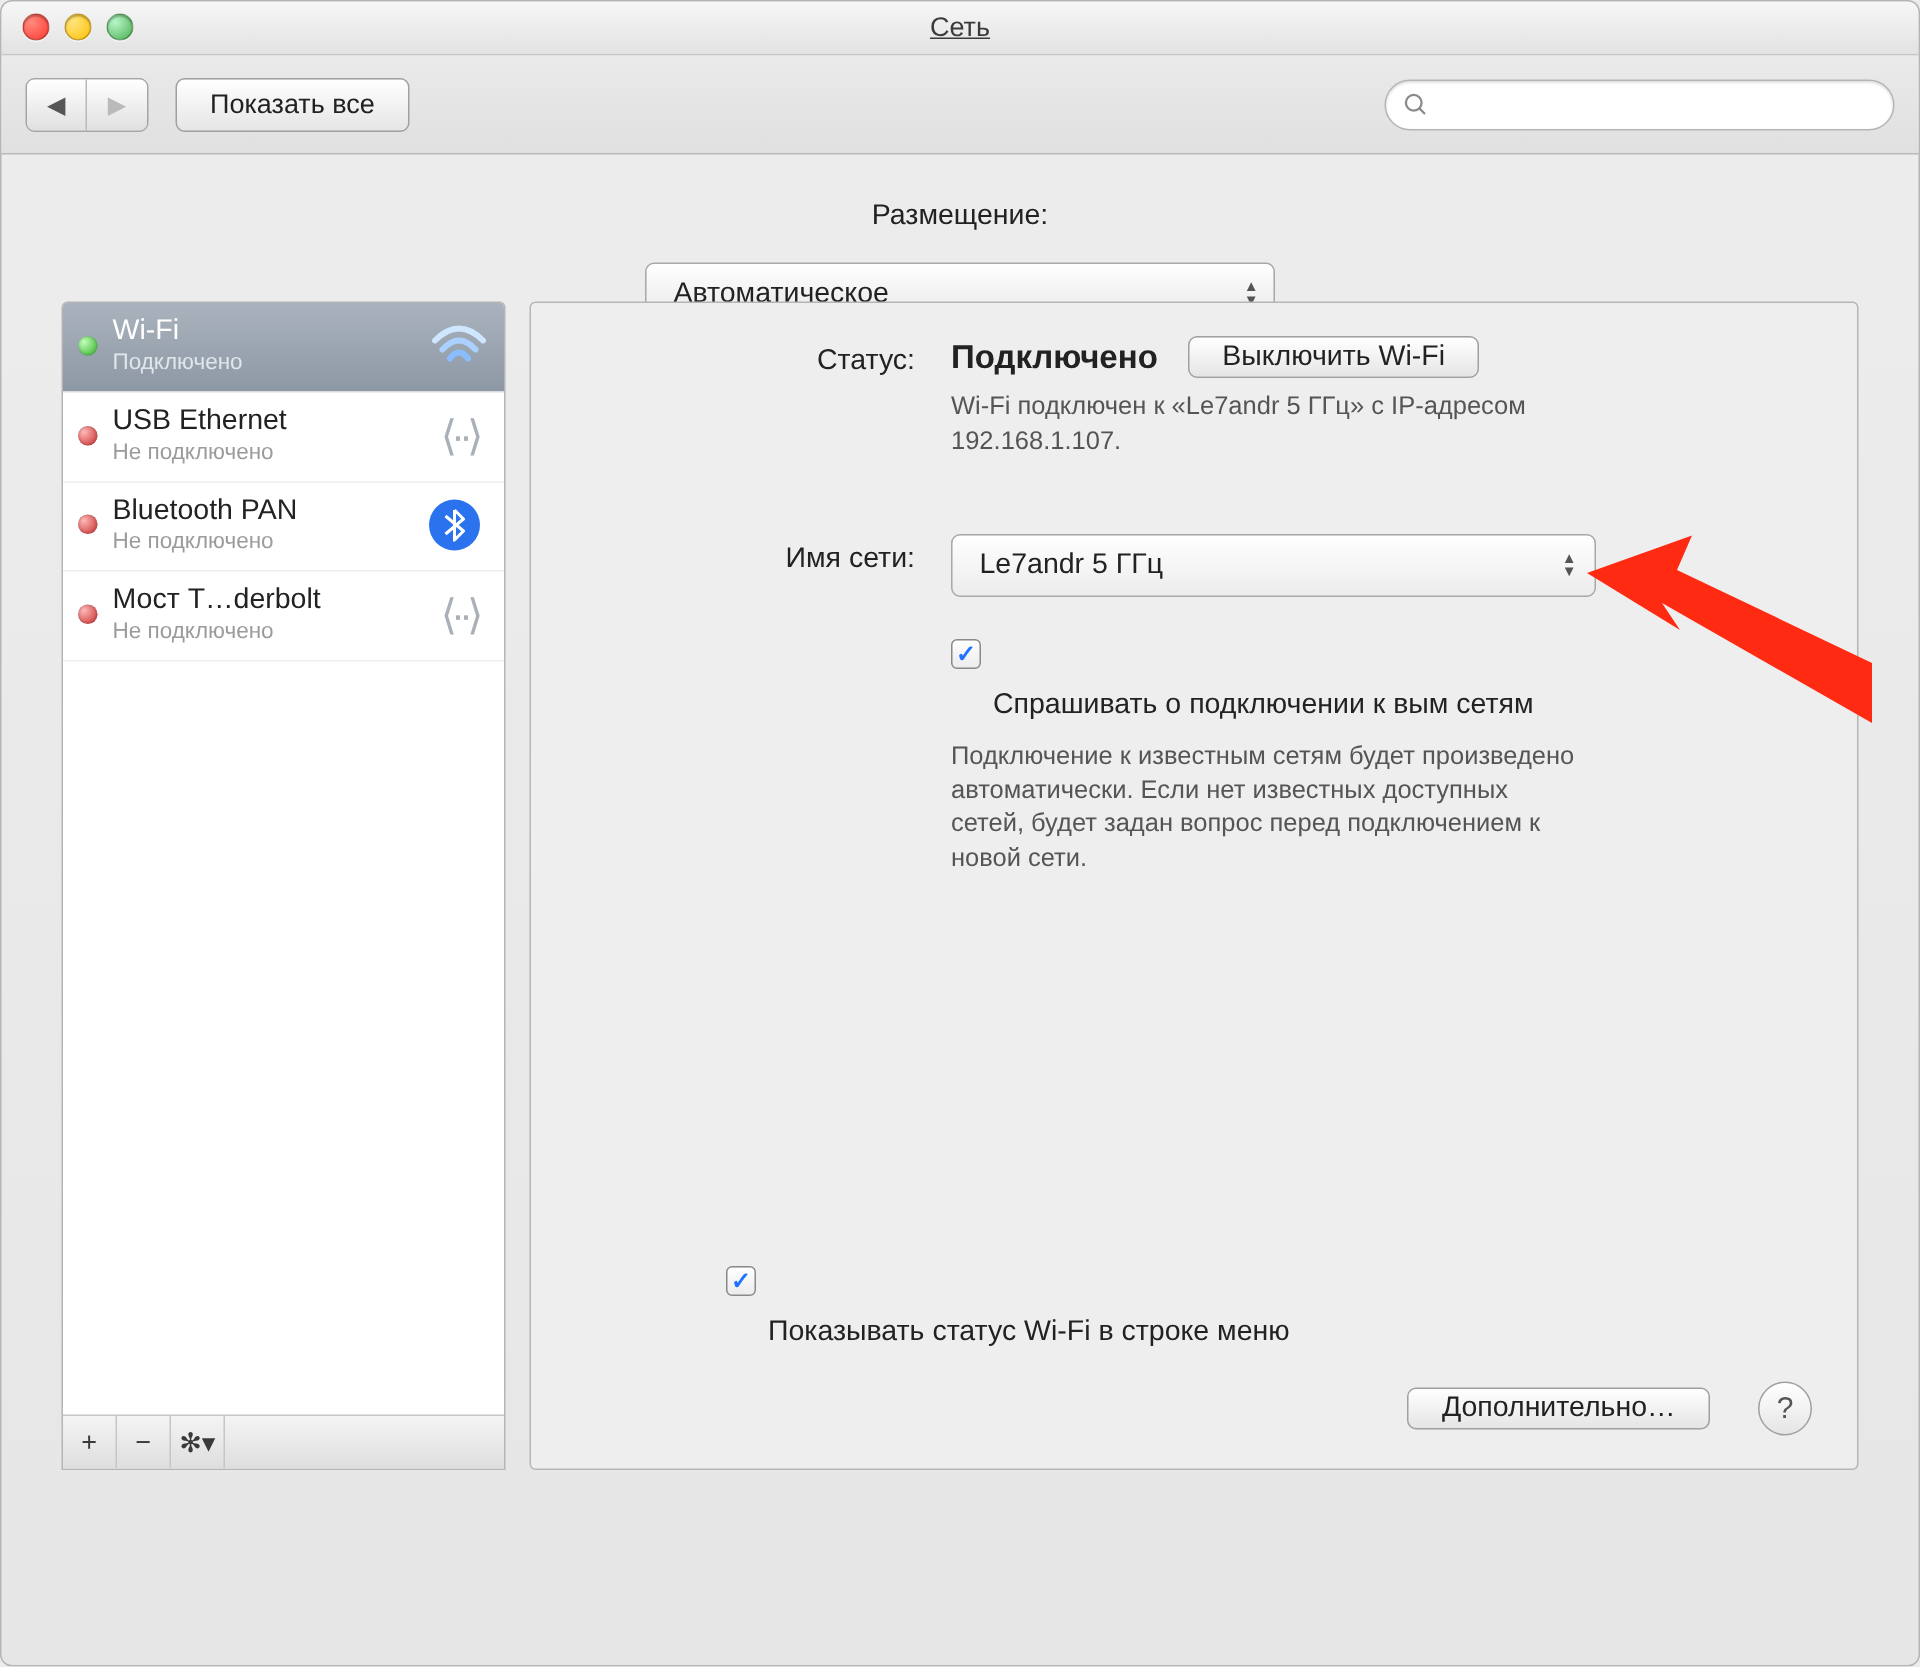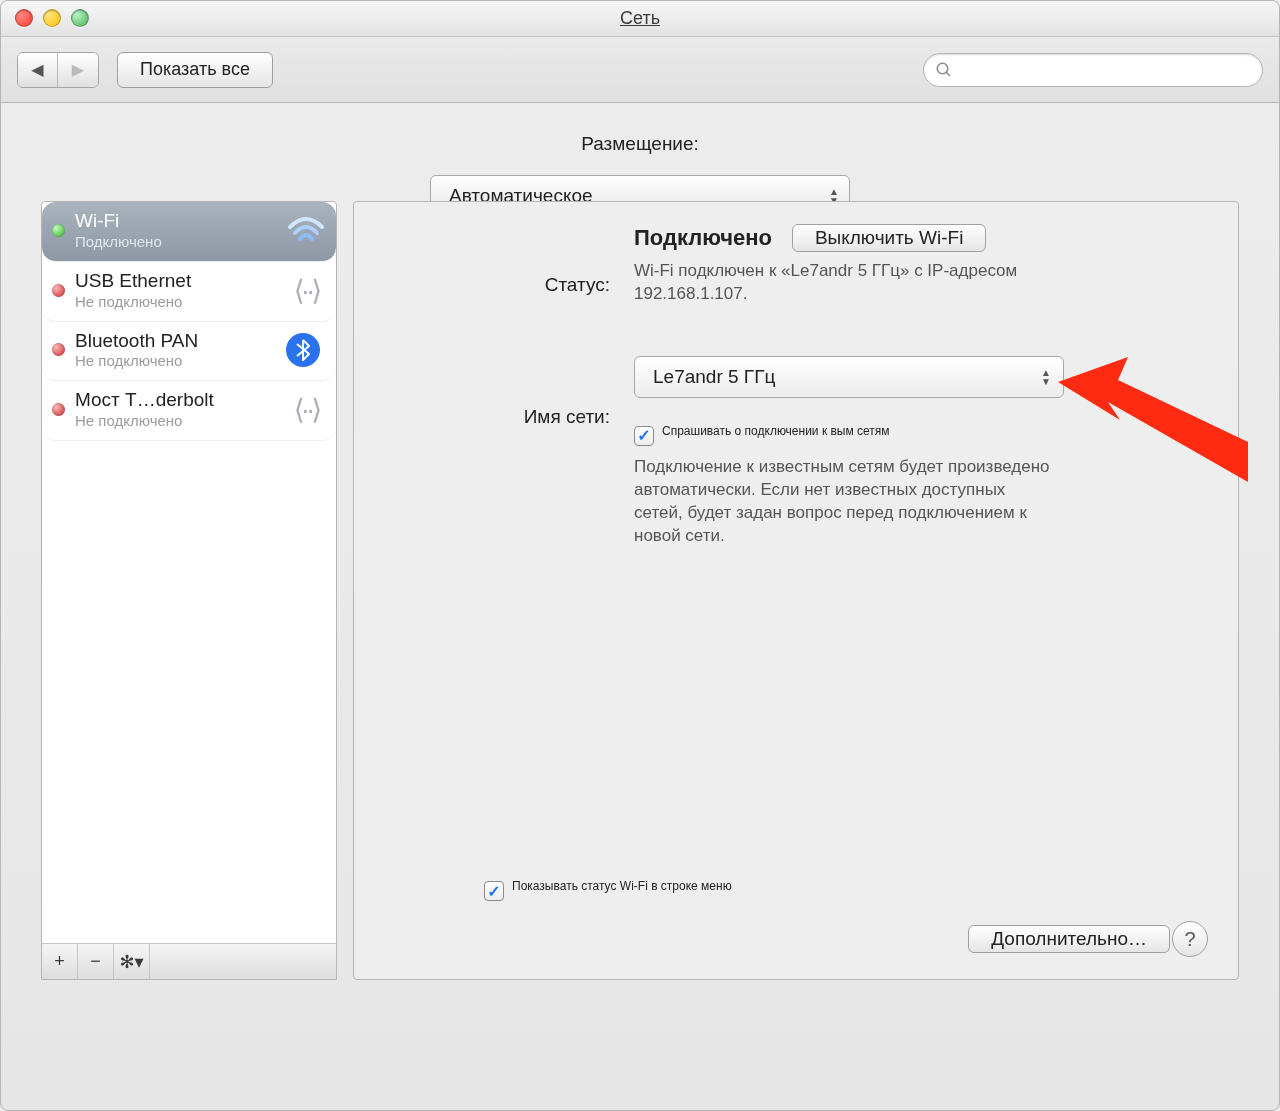--- a/index.html
+++ b/index.html
@@ -126,21 +126,20 @@
   display: flex; flex-direction: column;
   overflow: hidden;
 }
 .sb-list { flex: 1; overflow: auto; }
 .sb-item {
   display: flex; align-items: center;
   padding: 8px 10px 10px 10px;
   gap: 10px;
   border-bottom: 1px solid #eee;
   cursor: pointer;
-  border-radius: 14px;
 }
 .sb-item.sel {
   background: linear-gradient(#aab3bd,#8d98a5);
   color: #fff;
 }
 .sb-item .dot {
   width: 13px; height: 13px; border-radius: 50%;
   box-shadow: inset 0 0 2px rgba(0,0,0,.3);
 }
 .dot.green { background: radial-gradient(circle at 30% 30%, #c1ffb8, #2eae24); }
@@ -171,21 +170,21 @@
 .detail {
   flex: 1;
   background: #eeeeee;
   border: 1px solid #b5b5b5;
   border-radius: 4px;
   position: relative;
   padding: 22px 30px 22px 30px;
   display: flex; flex-direction: column;
 }
 .row { display: flex; align-items: flex-start; margin-bottom: 8px; }
-.lab { width: 250px; text-align: right; padding-right: 24px; font-size: 19px; padding-top: 6px; margin-top: 44px; }
+.lab { width: 250px; text-align: right; padding-right: 24px; font-size: 19px; padding-top: 6px; }
 .val { flex: 1; }
 .status-line { display: flex; align-items: center; gap: 20px; }
 .status-word { font-size: 22px; font-weight: 700; }
 .bigbtn { height: 28px; font-size: 19px; }
 .sub { font-size: 17px; color: #555; line-height: 1.35; margin-top: 8px; }
 
 .net-popup {
   position: relative;
   width: 430px; height: 42px;
   border: 1px solid #a8a8a8;
@@ -200,25 +199,25 @@
 
 .chk-row { display:flex; align-items:flex-start; gap:8px; margin-top:6px; }
 .chk {
   width:20px; height:20px; border:1px solid #8a8a8a; border-radius:4px;
   background: linear-gradient(#fff,#ececec);
   display:inline-flex; align-items:center; justify-content:center;
   color:#1f74ff; font-weight:700; font-size:16px;
   flex-shrink:0; margin-top:2px;
 }
 .chk::after { content:"✓"; }
-.chk-label { font-size: 12px; line-height:1.3; }
+.chk-label { font-size: 19px; line-height:1.3;margin-top:34px; }
 
 .bottom-detail {
   margin-top: auto;
-  display: flex; justify-content: flex-end; align-items: center; gap: 2px;
+  display: flex; justify-content: flex-end; align-items: center; gap: 32px;
 }
 .helpbtn {
   width:36px; height:36px; border-radius:50%;
   border:1px solid #a0a0a0;
   background: linear-gradient(#ffffff,#e5e5e5);
   font-size:20px; color:#555; cursor:pointer;
 }
 
 .window-footer {
   position: absolute; left: 0; right: 0; bottom: 28px;

